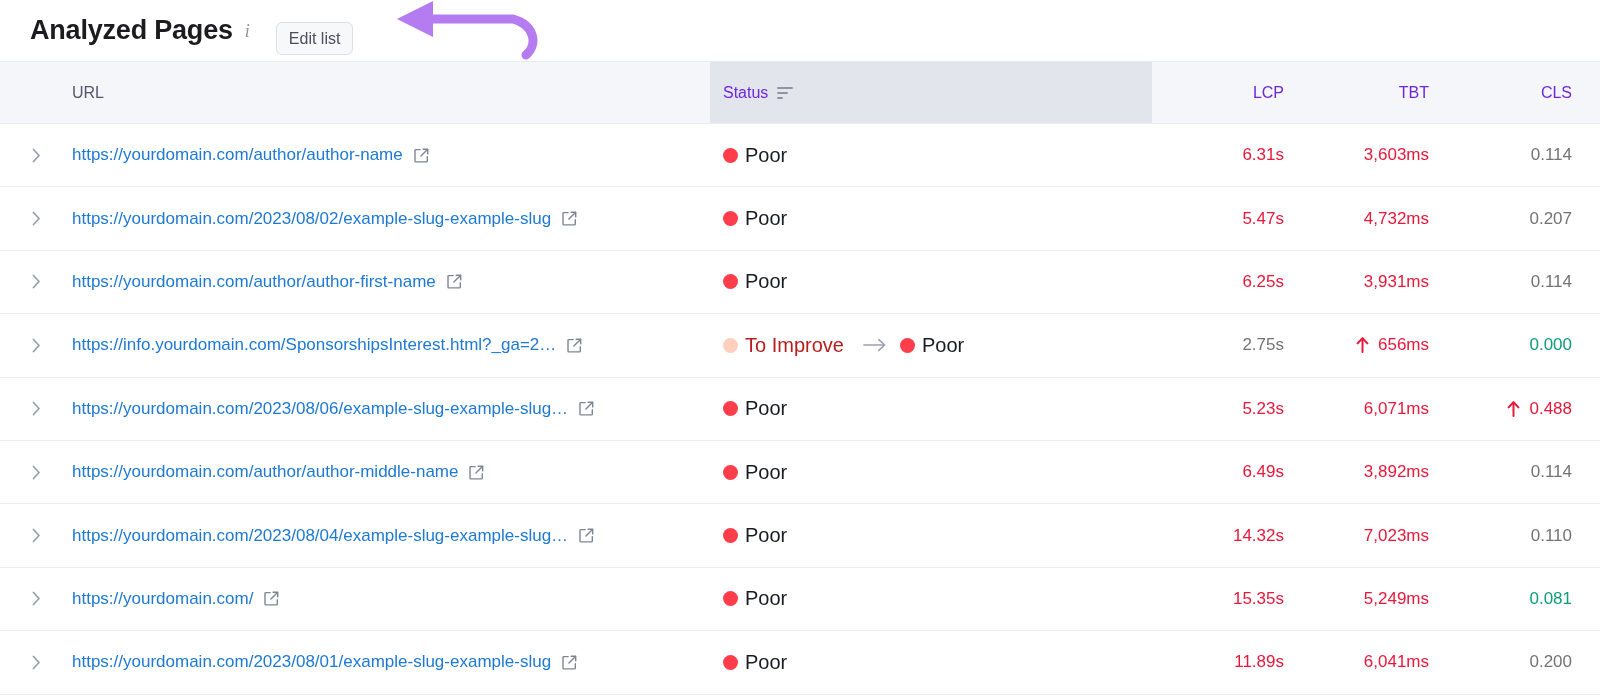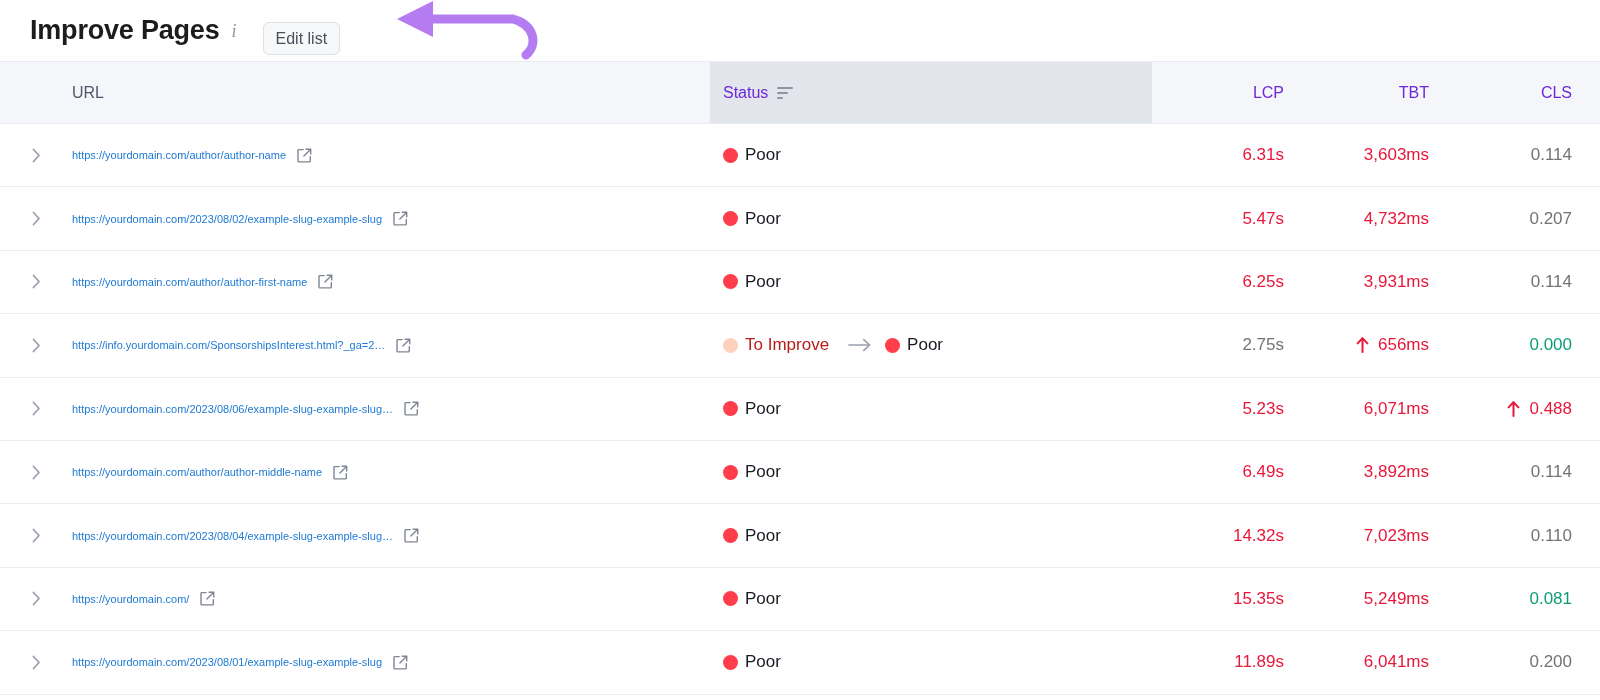--- a/index.html
+++ b/index.html
@@ -140,21 +140,21 @@
     display: flex;
     align-items: center;
     justify-content: center;
     flex: 0 0 72px;
     cursor: pointer;
     align-self: stretch;
   }
   .chevron svg { display: block; }
 
   .url-link {
-    font-size: 11px;
+    font-size: 17px;
     color: #1e79d3;
     text-decoration: none;
     white-space: nowrap;
     cursor: pointer;
   }
   .ext-icon {
     margin-left: 11px;
     display: inline-block;
     vertical-align: -2px;
     cursor: pointer;
@@ -170,21 +170,21 @@
   .dot {
     width: 15px;
     height: 15px;
     border-radius: 50%;
     display: inline-block;
     flex: 0 0 15px;
   }
   .dot.poor      { background: #ff3d4b; }
   .dot.improve   { background: #ffd0bd; }
   .status-label {
-    font-size: 17px;
+    font-size: 20px;
     margin-left: 7px;
     color: #191b23;
     white-space: nowrap;
   }
   .status-label.faded { color: #b91c1c; }
   .status-arrow {
     margin: 0 13px 0 19px;
     display: inline-flex;
     align-items: center;
     color: #9aa0ae;
@@ -206,21 +206,21 @@
     align-items: center;
     margin-right: 9px;
     color: #e8183a;
   }
   .trend-up svg { display: block; }
 </style>
 </head>
 <body>
 
 <div class="page-header">
-  <span class="page-title">Improve Pages</span>
+  <span class="page-title">Analyzed Pages</span>
   <span class="info-icon">i</span>
   <button class="edit-list-btn">Edit list</button>
 
   <svg class="annotation-arrow" viewBox="0 0 170 62" fill="none">
     <path d="M143 57 C 155 47, 152 27, 130 21 L 46 21" stroke="#b47cf0" stroke-width="9" stroke-linecap="round" fill="none"></path>
     <path d="M14 21 L 50 3 L 50 39 Z" fill="#b47cf0"></path>
   </svg>
 </div>
 
 <div class="table">

